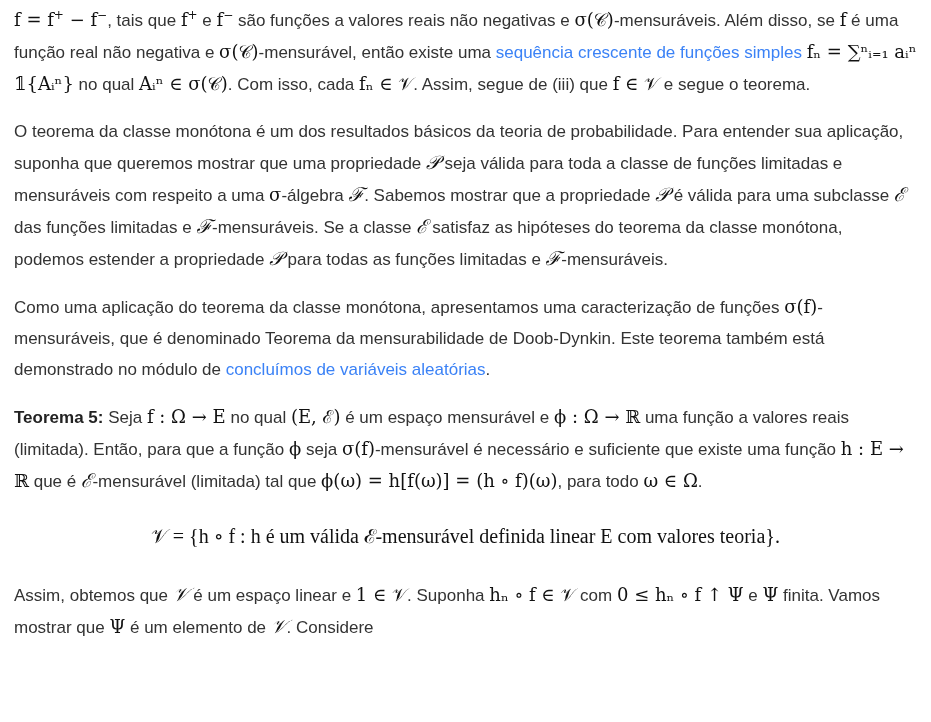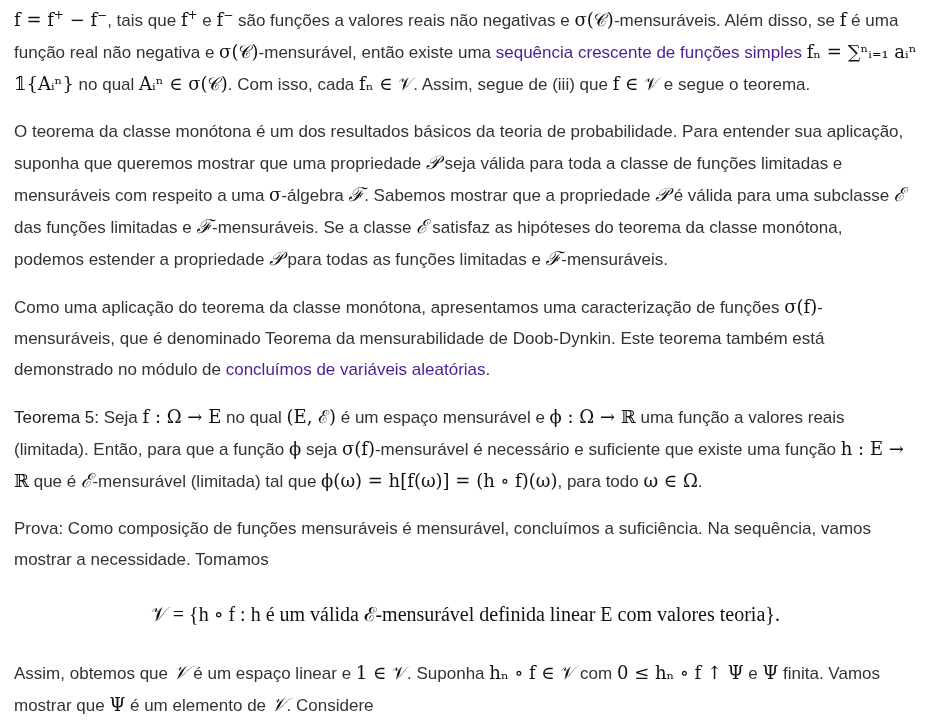--- a/index.html
+++ b/index.html
@@ -40,26 +40,26 @@
       font-family: "Liberation Serif", "DejaVu Serif", serif;
       font-style: italic;
       font-size: 19px;
       color: #111111;
     }
     sup, sub {
       font-size: 12px;
       line-height: 0;
     }
     a, .link {
-      color: #4c1d95;
+      color: #3b82f6;
       text-decoration: none;
       cursor: pointer;
     }
     .bold {
-      font-weight: normal;
+      font-weight: bold;
       color: #222222;
     }
     .display {
       text-align: center;
       font-family: "Liberation Serif", "DejaVu Serif", serif;
       font-size: 20px;
       color: #111111;
       margin: 24px 0 28px 0;
       line-height: 30px;
     }
@@ -80,23 +80,20 @@
   </p>
 
   <p>
     <span>Como uma aplicação do teorema da classe monótona, apresentamos uma caracterização de funções </span><span class="m">σ(f)</span><span>-mensuráveis, que é denominado Teorema da mensurabilidade de Doob-Dynkin. Este teorema também está demonstrado no módulo de </span><a class="link">concluímos de variáveis aleatórias</a><span>.</span>
   </p>
 
   <p>
     <span class="bold">Teorema 5:</span><span> Seja </span><span class="m">f : Ω → E</span><span> no qual </span><span class="m">(E, ℰ)</span><span> é um espaço mensurável e </span><span class="m">ϕ : Ω → ℝ</span><span> uma função a valores reais (limitada). Então, para que a função </span><span class="m">ϕ</span><span> seja </span><span class="m">σ(f)</span><span>-mensurável é necessário e suficiente que existe uma função </span><span class="m">h : E → ℝ</span><span> que é </span><span class="cal">ℰ</span><span>-mensurável (limitada) tal que </span><span class="m">ϕ(ω) = h[f(ω)] = (h ∘ f)(ω)</span><span>, para todo </span><span class="m">ω ∈ Ω</span><span>.</span>
   </p>
 
-  <p>
-    <span>Prova: Como composição de funções mensuráveis é mensurável, concluímos a suficiência. Na sequência, vamos mostrar a necessidade. Tomamos</span>
-  </p>
 
   <div class="display">
     <span class="it">𝒱 = {h ∘ f :  </span><span class="it">h</span><span> é um válida </span><span class="it">ℰ</span><span>-mensurável definida linear </span><span class="it">E</span><span> com valores teoria}.</span>
   </div>
 
   <p>
     <span>Assim, obtemos que </span><span class="cal">𝒱</span><span> é um espaço linear e </span><span class="m">1 ∈ 𝒱</span><span>. Suponha </span><span class="m">hₙ ∘ f ∈ 𝒱</span><span> com </span><span class="m">0 ≤ hₙ ∘ f ↑ Ψ</span><span> e </span><span class="mu">Ψ</span><span> finita. Vamos mostrar que </span><span class="mu">Ψ</span><span> é um elemento de </span><span class="cal">𝒱</span><span>. Considere</span>
   </p>
 
 </div>

